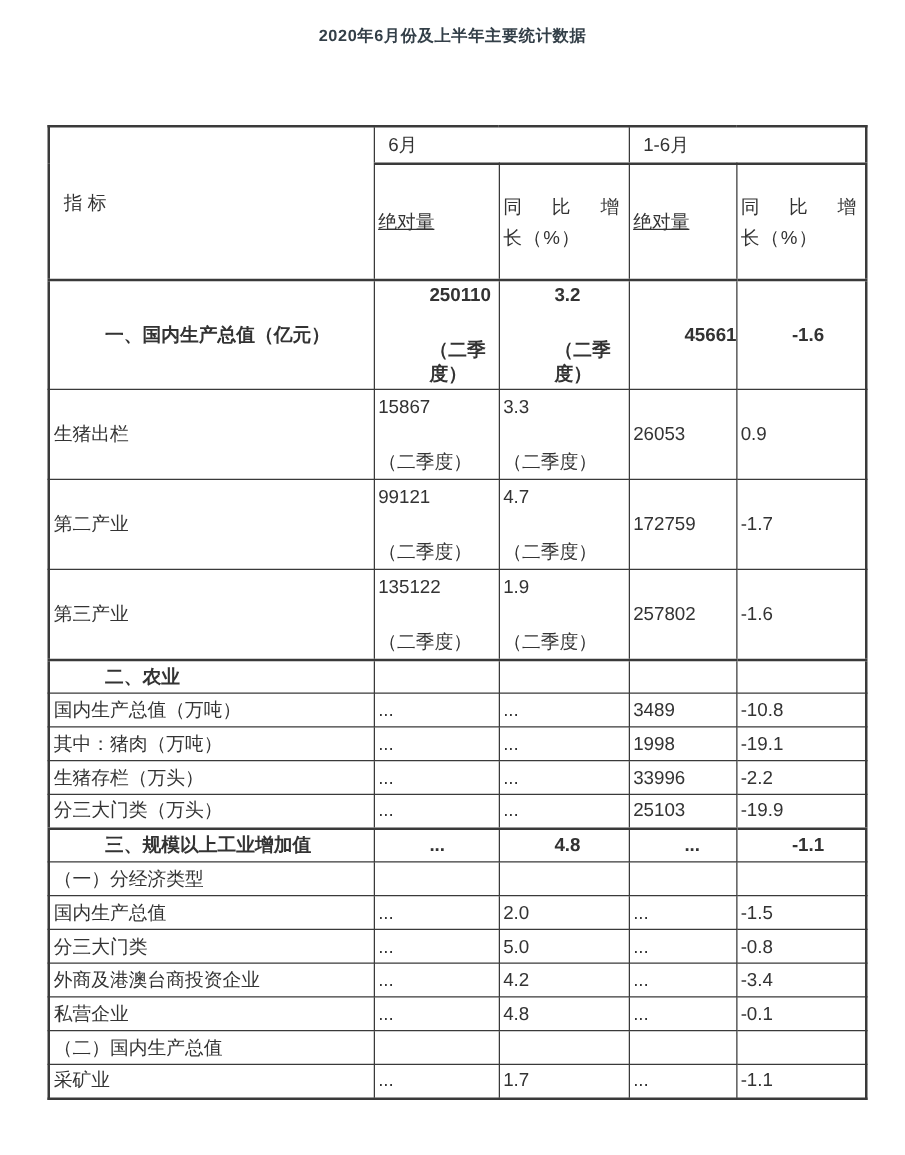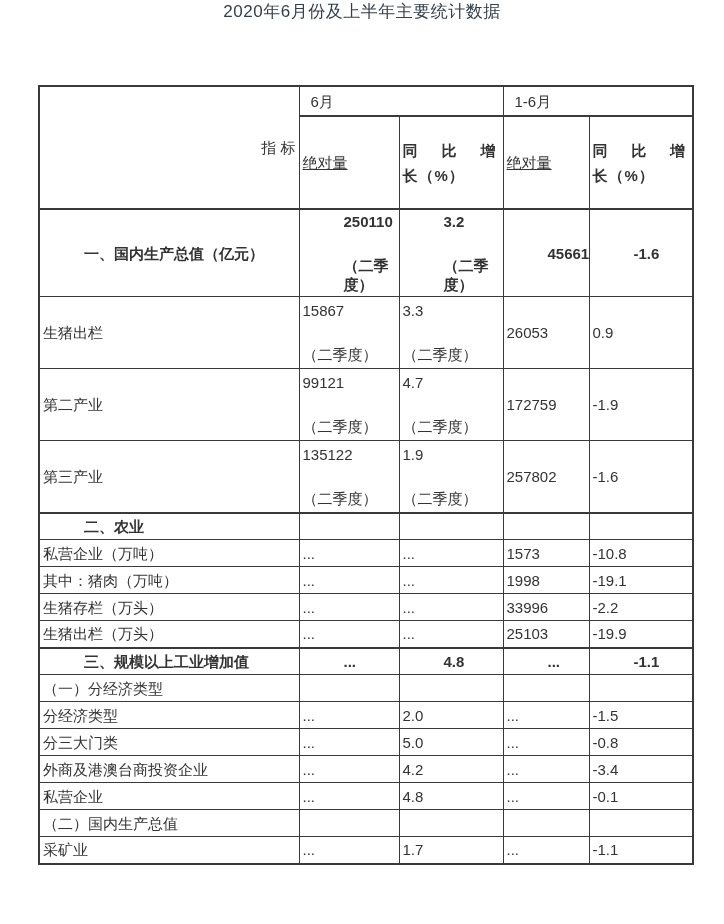--- a/index.html
+++ b/index.html
@@ -9,23 +9,24 @@
     --bg-color:#ffffff;
   }
   html,body{margin:0;padding:0;}
   body{
     width:724px;height:924px;overflow:hidden;
     background:var(--bg-color);
     color:var(--text-color);
     font-family:"Liberation Sans", sans-serif;
   }
   .page-title{
+    margin-top:20px;
     text-align:center;
-    font-size:17px;
-    font-weight:normal;
+    font-size:13px;
+    font-weight:bold;
     color:var(--title-color);
     letter-spacing:0.5px;
   }
   table.stats{
     border-collapse:collapse;
     table-layout:fixed;
     margin:62px 0 0 38px;
     width:654px;
     font-size:15px;
     color:var(--text-color);
@@ -35,25 +36,25 @@
     padding:2px 3px;
     vertical-align:middle;
     overflow:hidden;
     line-height:19px;
   }
   table.stats{border:2px solid var(--border-color);}
   tr.h1{height:30px;}
   tr.h1 td{vertical-align:middle;border-bottom-width:2px;padding-left:11px;}
   tr.h2{height:93px;}
   tr.h2 td{border-bottom-width:2px;}
-  td.yoy-h{vertical-align:top;padding-top:6px;font-weight:bold;}
+  td.yoy-h{vertical-align:top;padding-top:6px;}
   .yoy-line1{text-align:justify;text-align-last:justify;padding-right:4px;}
   .yoy-line2{margin-top:6px;letter-spacing:1px;}
   td.abs-h{vertical-align:middle;text-decoration:underline;}
-  td.indicator-h{vertical-align:middle;text-align:right;}
+  td.indicator-h{vertical-align:middle;}
   tr.tall{height:72px;}
   tr.short{height:27px;margin-left:24px;}
   tr.bold td{font-weight:bold;padding-left:44px;}
   tr.section td{border-top-width:2px;}
   td.qcell{vertical-align:top;padding-top:5px;}
   td.qcell .note{margin-top:25px;}
   td.c-label{padding-left:3px;}
 </style>
 </head>
 <body>
@@ -118,21 +119,21 @@
         <td class="c-label">第二产业</td>
         <td class="qcell">
           <div>99121</div>
           <div class="note">（二季度）</div>
         </td>
         <td class="qcell">
           <div>4.7</div>
           <div class="note">（二季度）</div>
         </td>
         <td>172759</td>
-        <td>-1.9</td>
+        <td>-1.7</td>
       </tr>
       <tr class="tall">
         <td class="c-label">第三产业</td>
         <td class="qcell">
           <div>135122</div>
           <div class="note">（二季度）</div>
         </td>
         <td class="qcell">
           <div>1.9</div>
           <div class="note">（二季度）</div>
@@ -141,63 +142,63 @@
         <td>-1.6</td>
       </tr>
       <tr class="short bold section">
         <td class="c-label">二、农业</td>
         <td></td>
         <td></td>
         <td></td>
         <td></td>
       </tr>
       <tr class="short">
-        <td class="c-label">私营企业（万吨）</td>
-        <td>...</td>
-        <td>...</td>
-        <td>1573</td>
+        <td class="c-label">国内生产总值（万吨）</td>
+        <td>...</td>
+        <td>...</td>
+        <td>3489</td>
         <td>-10.8</td>
       </tr>
       <tr class="short">
         <td class="c-label">其中：猪肉（万吨）</td>
         <td>...</td>
         <td>...</td>
         <td>1998</td>
         <td>-19.1</td>
       </tr>
       <tr class="short">
         <td class="c-label">生猪存栏（万头）</td>
         <td>...</td>
         <td>...</td>
         <td>33996</td>
         <td>-2.2</td>
       </tr>
       <tr class="short">
-        <td class="c-label">生猪出栏（万头）</td>
+        <td class="c-label">分三大门类（万头）</td>
         <td>...</td>
         <td>...</td>
         <td>25103</td>
         <td>-19.9</td>
       </tr>
       <tr class="short bold section">
         <td class="c-label">三、规模以上工业增加值</td>
         <td>...</td>
         <td>4.8</td>
         <td>...</td>
         <td>-1.1</td>
       </tr>
       <tr class="short">
         <td class="c-label">（一）分经济类型</td>
         <td></td>
         <td></td>
         <td></td>
         <td></td>
       </tr>
       <tr class="short">
-        <td class="c-label">分经济类型</td>
+        <td class="c-label">国内生产总值</td>
         <td>...</td>
         <td>2.0</td>
         <td>...</td>
         <td>-1.5</td>
       </tr>
       <tr class="short">
         <td class="c-label">分三大门类</td>
         <td>...</td>
         <td>5.0</td>
         <td>...</td>

